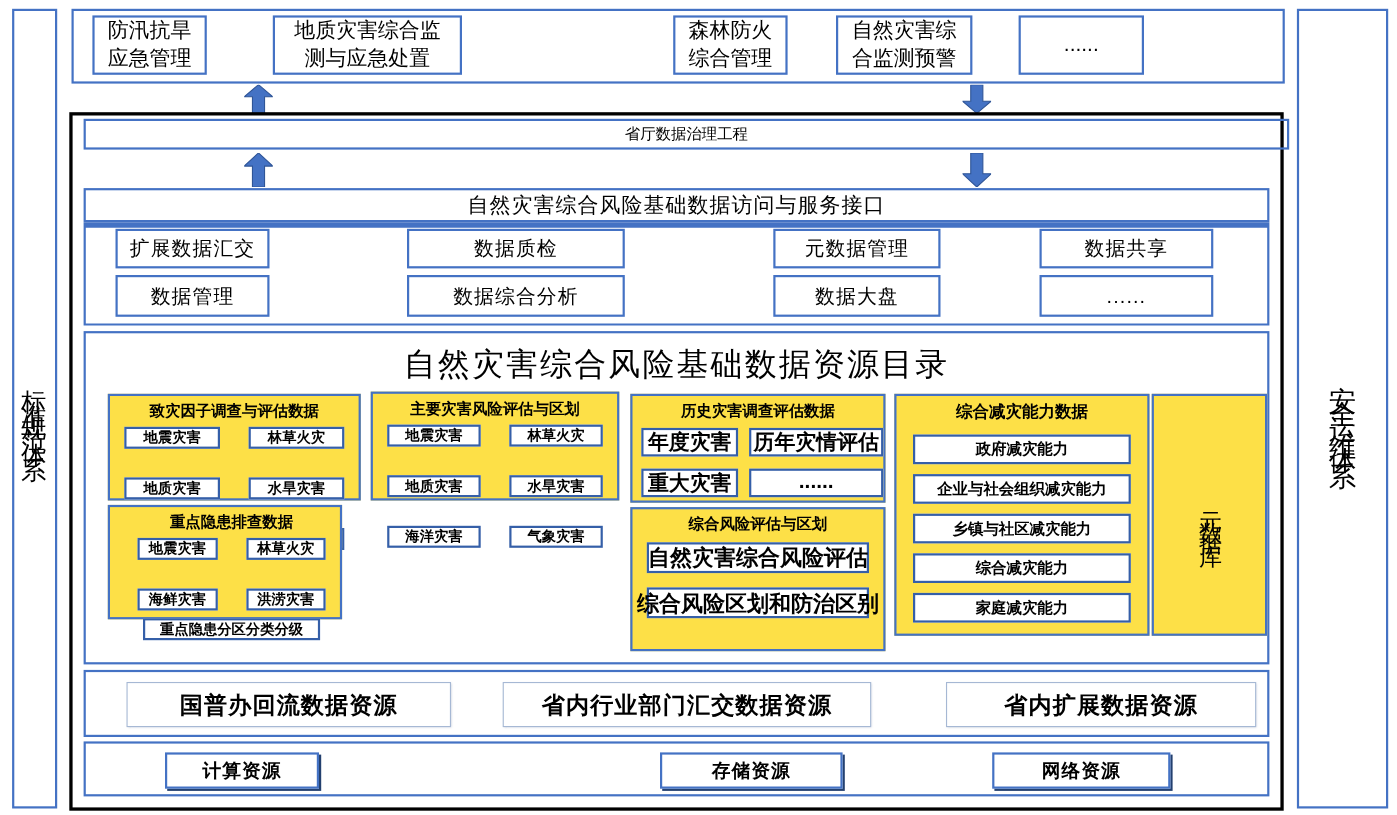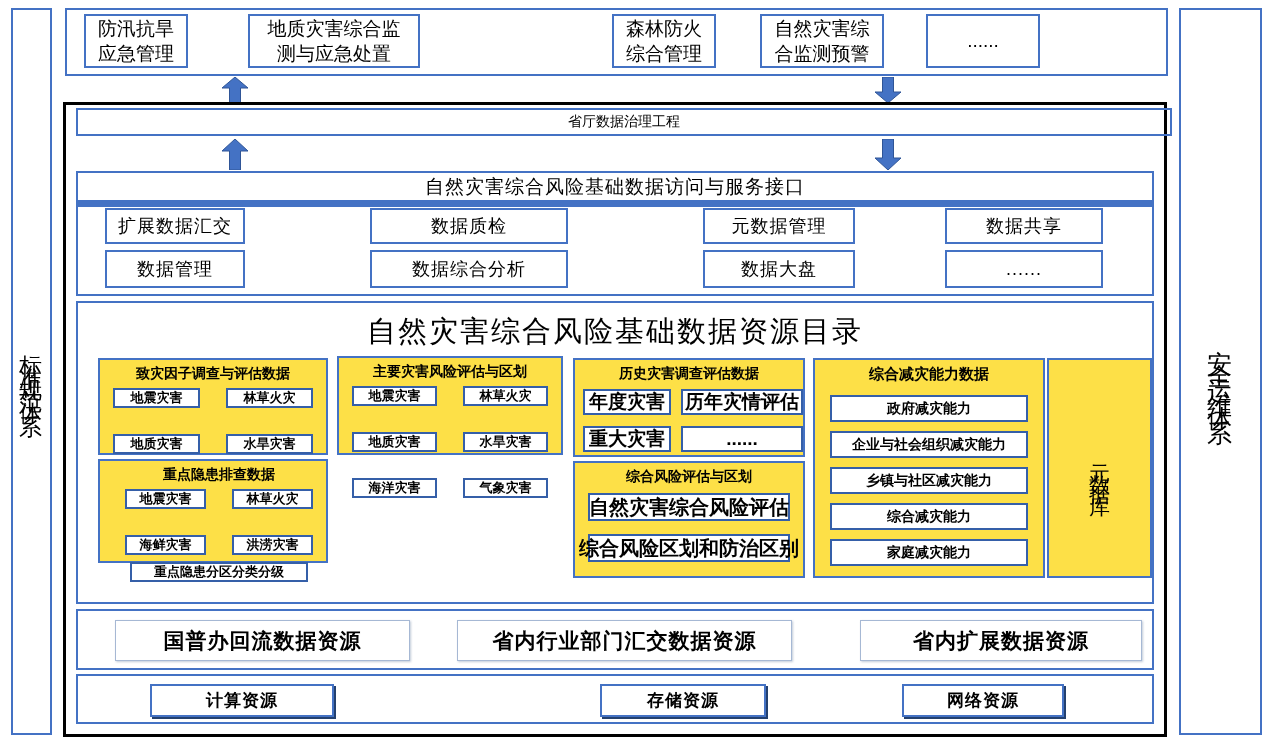--- a/index.html
+++ b/index.html
@@ -149,21 +149,21 @@
     <div class="grid2">
       <div class="mini">地震灾害</div>
       <div class="mini">林草火灾</div>
       <div class="mini">地质灾害</div>
       <div class="mini">水旱灾害</div>
       <div class="mini">海洋灾害</div>
       <div class="mini">气象灾害</div>
     </div>
   </div>
 
-  <div class="abs group" style="left:98px;top:459px;width:230px;height:104px;padding-left:12px;">
+  <div class="abs group" style="left:98px;top:459px;width:213px;height:104px;padding-left:12px;">
     <div class="group-title">重点隐患排查数据</div>
     <div class="grid2">
       <div class="mini">地震灾害</div>
       <div class="mini">林草火灾</div>
       <div class="mini">海鲜灾害</div>
       <div class="mini">洪涝灾害</div>
     </div>
     <div class="mini" style="margin:7px 18px 0;">重点隐患分区分类分级</div>
   </div>
 
@@ -183,21 +183,21 @@
   <div class="abs group" style="left:573px;top:358px;width:232px;height:99px;">
     <div class="group-title">历史灾害调查评估数据</div>
     <div class="gridE">
       <div class="mini miniE">年度灾害</div>
       <div class="mini miniE">历年灾情评估</div>
       <div class="mini miniE">重大灾害</div>
       <div class="mini miniE">......</div>
     </div>
   </div>
 
-  <div class="abs group" style="left:573px;top:461px;width:232px;height:117px;">
+  <div class="abs group" style="left:573px;top:461px;width:232px;height:131px;">
     <div class="group-title">综合风险评估与区划</div>
     <div class="stackF">
       <div class="mini wideF">自然灾害综合风险评估</div>
       <div class="mini wideF">综合风险区划和防治区别</div>
     </div>
   </div>
 
   <div class="abs group" style="left:813px;top:358px;width:232px;height:220px;">
     <div class="group-title" style="font-size:15px;">综合减灾能力数据</div>
     <div class="stackG">
@@ -218,21 +218,21 @@
     <span>国普办回流数据资源</span>
   </div>
   <div class="abs src-box center" style="left:457px;top:620px;width:335px;height:41px;">
     <span>省内行业部门汇交数据资源</span>
   </div>
   <div class="abs src-box center" style="left:860px;top:620px;width:282px;height:41px;">
     <span>省内扩展数据资源</span>
   </div>
 
   <div class="abs infra-panel" style="left:76px;top:674px;width:1078px;height:50px;"></div>
-  <div class="abs infra-box center" style="left:150px;top:684px;width:184px;height:33px;">
+  <div class="abs infra-box center" style="left:150px;top:684px;width:140px;height:33px;">
     <span>计算资源</span>
   </div>
   <div class="abs infra-box center" style="left:600px;top:684px;width:166px;height:33px;">
     <span>存储资源</span>
   </div>
   <div class="abs infra-box center" style="left:902px;top:684px;width:162px;height:33px;">
     <span>网络资源</span>
   </div>
 
 </div>

